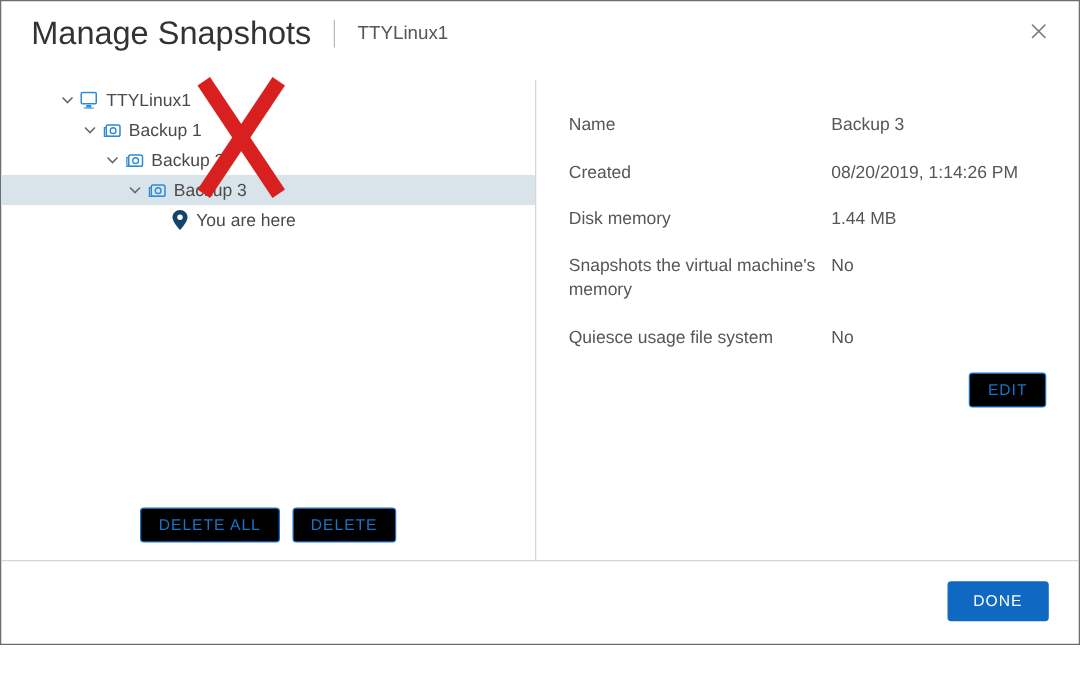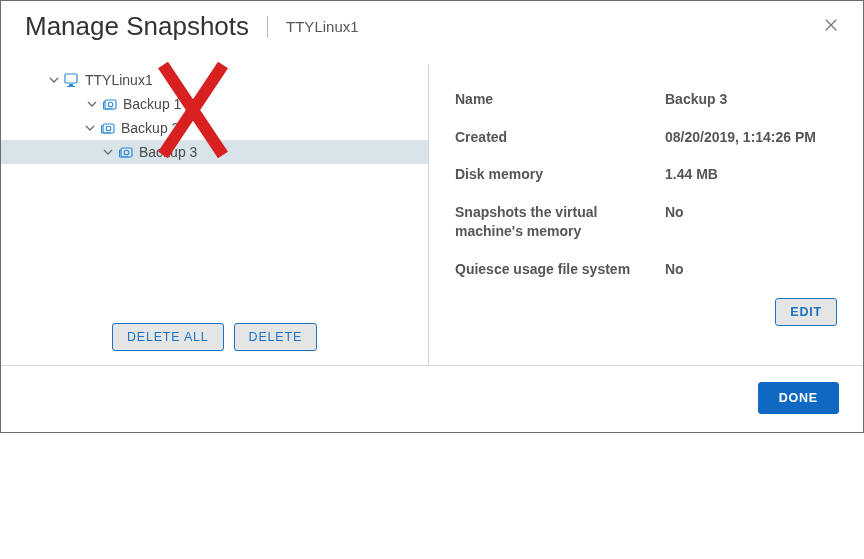--- a/index.html
+++ b/index.html
@@ -5,21 +5,21 @@
   * { box-sizing: border-box; }
   html, body { margin:0; padding:0; }
   body {
     font-family: "Segoe UI", "Helvetica Neue", Arial, sans-serif;
     font-size: 14px;
     color: #4a4a4a;
     background: #fff;
   }
   .dialog {
     width: 864px;
-    height: 433px;
+    height: 516px;
     border: 1px solid #6d6d6d;
     position: relative;
     display: flex;
     flex-direction: column;
   }
   
   .header {
     display: flex;
     align-items: center;
     padding: 10px 24px 22px 24px;
@@ -83,21 +83,20 @@
     gap:10px;
     justify-content:center;
     padding: 8px 0 14px 0;
     align-items: flex-end;
   }
   
   .right-pane {
     flex:1;
     padding: 26px 26px 0 26px;
     position:relative;
-    font-weight:bold;
   }
   .detail-row {
     display:flex;
     margin-bottom: 18px;
     line-height:1.4;
   }
   .detail-label { width: 210px; color:#565656; }
   .detail-value { color:#565656; }
   .edit-wrap {
     display:flex;
@@ -113,27 +112,27 @@
     text-transform: uppercase;
     cursor:pointer;
     user-select:none;
     display:inline-flex;
     align-items:center;
     justify-content:center;
   }
   .btn-outline {
     border:1px solid #1a73c7;
     color:#1a73c7;
-    background:#e5e5e5;
+    background:#000000;
   }
   .btn-primary {
     border:1px solid #0f69c2;
     background:#0f69c2;
     color:#fff;
-    font-weight:700;
+    font-weight:400;
     padding:8px 20px;
   }
   
   .footer {
     border-top:1px solid #d6d6d6;
     display:flex;
     justify-content:flex-end;
     align-items:center;
     padding: 16px 24px 18px 24px;
   }
@@ -175,21 +174,21 @@
           <span class="icon">
             <svg width="16" height="14" viewBox="0 0 16 14">
                 <rect x="1" y="1" width="12" height="9" rx="1" fill="none" stroke="#2d8ad8" stroke-width="1.2"></rect>
                 <rect x="5" y="11" width="4" height="2" fill="#2d8ad8"></rect>
                 <rect x="3" y="13" width="8" height="1" fill="#2d8ad8"></rect>
               </svg>
           </span>
           <span class="label">TTYLinux1</span>
         </div>
 
-        <div class="tree-row" style="padding-left:62px;margin-left:20px;">
+        <div class="tree-row" style="padding-left:62px;">
           <span class="tw">
             <svg class="chev" viewBox="0 0 10 10">
                 <path d="M1 3 L5 7 L9 3" stroke="#6b6b6b" stroke-width="1.3" fill="none"></path>
               </svg>
           </span>
           <span class="icon">
             <svg width="16" height="14" viewBox="0 0 16 14">
                 <rect x="3" y="3" width="11" height="9" rx="1.5" fill="none" stroke="#2d8ad8" stroke-width="1.2"></rect>
                 <circle cx="8.5" cy="7.5" r="2.3" fill="none" stroke="#2d8ad8" stroke-width="1.1"></circle>
                 <path d="M3 5 L1.5 5 L1.5 12 L11 12" fill="none" stroke="#2d8ad8" stroke-width="1"></path>
@@ -223,20 +222,29 @@
           <span class="icon">
             <svg width="16" height="14" viewBox="0 0 16 14">
                 <rect x="3" y="3" width="11" height="9" rx="1.5" fill="none" stroke="#2d8ad8" stroke-width="1.2"></rect>
                 <circle cx="8.5" cy="7.5" r="2.3" fill="none" stroke="#2d8ad8" stroke-width="1.1"></circle>
                 <path d="M3 5 L1.5 5 L1.5 12 L11 12" fill="none" stroke="#2d8ad8" stroke-width="1"></path>
               </svg>
           </span>
           <span class="label">Backup 3</span>
         </div>
 
+        <div class="tree-row" style="padding-left:134px;">
+          <span class="icon">
+            <svg width="14" height="16" viewBox="0 0 14 16">
+                <path d="M7 0 C3.7 0 1 2.6 1 5.8 C1 10 7 16 7 16 C7 16 13 10 13 5.8 C13 2.6 10.3 0 7 0 Z" fill="#14446a"></path>
+                <circle cx="7" cy="5.8" r="2.2" fill="#fff"></circle>
+              </svg>
+          </span>
+          <span class="label">You are here</span>
+        </div>
 
       </div>
 
       <div class="left-actions">
         <div class="btn btn-outline">Delete all</div>
         <div class="btn btn-outline">Delete</div>
       </div>
     </div>
 
     <div class="right-pane">

